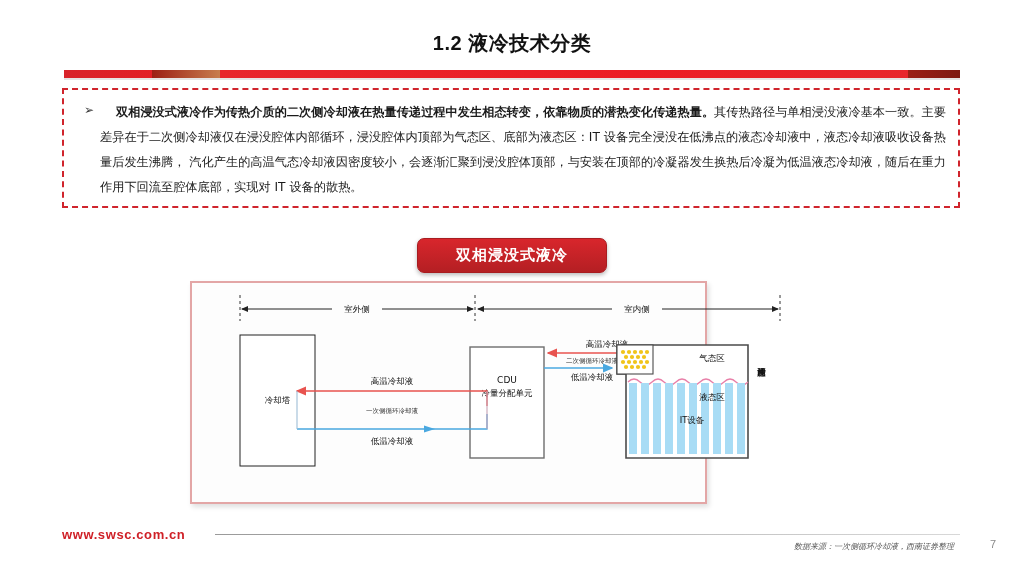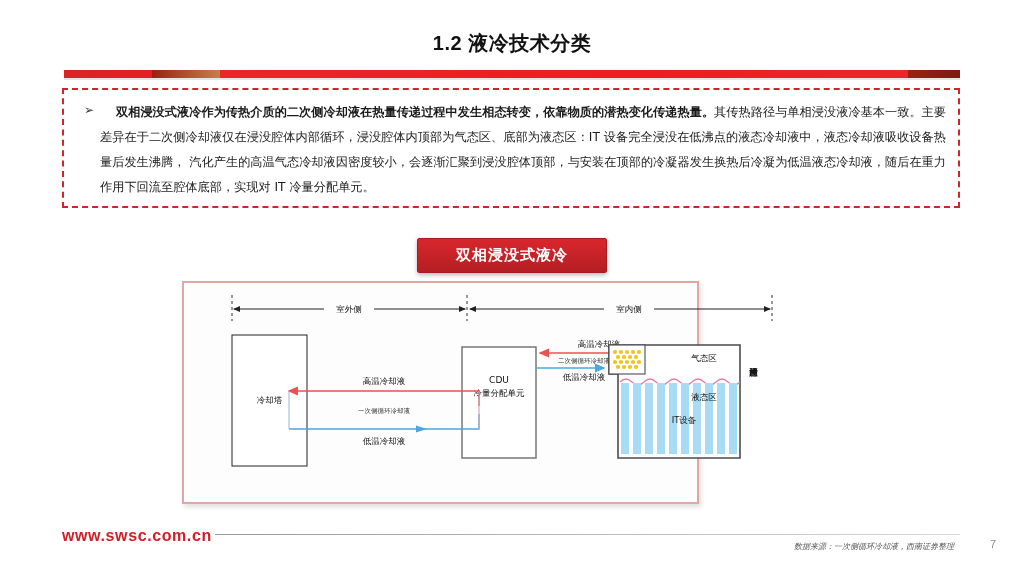--- a/index.html
+++ b/index.html
@@ -41,37 +41,37 @@
   }
   .para{
     font-size:12.2px;line-height:25px;color:#1a1a1a;
     font-family:"DejaVu Sans","Liberation Sans",sans-serif;
     text-align:justify;
   }
   .para b{font-weight:bold;margin-left:16px;}
   
   #banner-wrap{position:absolute;left:0;top:238px;width:1024px;text-align:center;}
   #banner{
-    display:inline-block;padding:7px 38px;border-radius:2px;
+    display:inline-block;padding:7px 38px;border-radius:7px;
     background:linear-gradient(180deg,#d8262c,#b41f23);
     color:#fff;font-size:15px;font-weight:bold;letter-spacing:1px;
     box-shadow:0 2px 4px rgba(0,0,0,.28);
     border:1px solid #a81c20;
   }
   
   #diagram-frame{
-    position:absolute;left:182px;top:281px;width:517px;height:223px;
+    position:absolute;left:190px;top:281px;width:517px;height:223px;
     border:2px solid #e3a6a6;background:#fdfdfd;box-sizing:border-box;
     box-shadow:2px 3px 5px rgba(0,0,0,.13);
   }
   #diagram{position:absolute;left:0;top:0;width:606px;height:219px;}
   
   #footer-url{
     position:absolute;left:62px;top:527px;
-    color:#cf2027;font-size:16px;font-weight:bold;letter-spacing:.6px;
+    color:#cf2027;font-size:13px;font-weight:bold;letter-spacing:.6px;
   }
   #footer-line{
     position:absolute;left:215px;top:534px;width:745px;height:1px;
     background:linear-gradient(90deg,#9a9a9a,#d8d8d8);
   }
   #footer-source{
     position:absolute;right:70px;top:541px;
     font-size:8px;color:#555;font-style:italic;
     font-family:"DejaVu Sans","Liberation Sans",sans-serif;
   }
@@ -91,21 +91,21 @@
   <div class="seg s3"></div>
   <div class="seg s4"></div>
   <div class="seg shadow"></div>
 </div>
 
 <div id="callout">
   <div class="inner">
     <div class="bullet-row">
       <div class="bullet-mark">➢</div>
       <div class="para">
-        <b>双相浸没式液冷作为传热介质的二次侧冷却液在热量传递过程中发生相态转变，依靠物质的潜热变化传递热量。</b><span>其传热路径与单相浸没液冷基本一致。主要差异在于二次侧冷却液仅在浸没腔体内部循环，浸没腔体内顶部为气态区、底部为液态区：IT 设备完全浸没在低沸点的液态冷却液中，液态冷却液吸收设备热量后发生沸腾， 汽化产生的高温气态冷却液因密度较小，会逐渐汇聚到浸没腔体顶部，与安装在顶部的冷凝器发生换热后冷凝为低温液态冷却液，随后在重力作用下回流至腔体底部，实现对 IT 冷量分配单元。</span>
+        <b>双相浸没式液冷作为传热介质的二次侧冷却液在热量传递过程中发生相态转变，依靠物质的潜热变化传递热量。</b><span>其传热路径与单相浸没液冷基本一致。主要差异在于二次侧冷却液仅在浸没腔体内部循环，浸没腔体内顶部为气态区、底部为液态区：IT 设备完全浸没在低沸点的液态冷却液中，液态冷却液吸收设备热量后发生沸腾， 汽化产生的高温气态冷却液因密度较小，会逐渐汇聚到浸没腔体顶部，与安装在顶部的冷凝器发生换热后冷凝为低温液态冷却液，随后在重力作用下回流至腔体底部，实现对 IT 设备的散热。</span>
       </div>
     </div>
   </div>
 </div>
 
 <div id="banner-wrap">
   <span id="banner">双相浸没式液冷</span>
 </div>
 
 <div id="diagram-frame">

